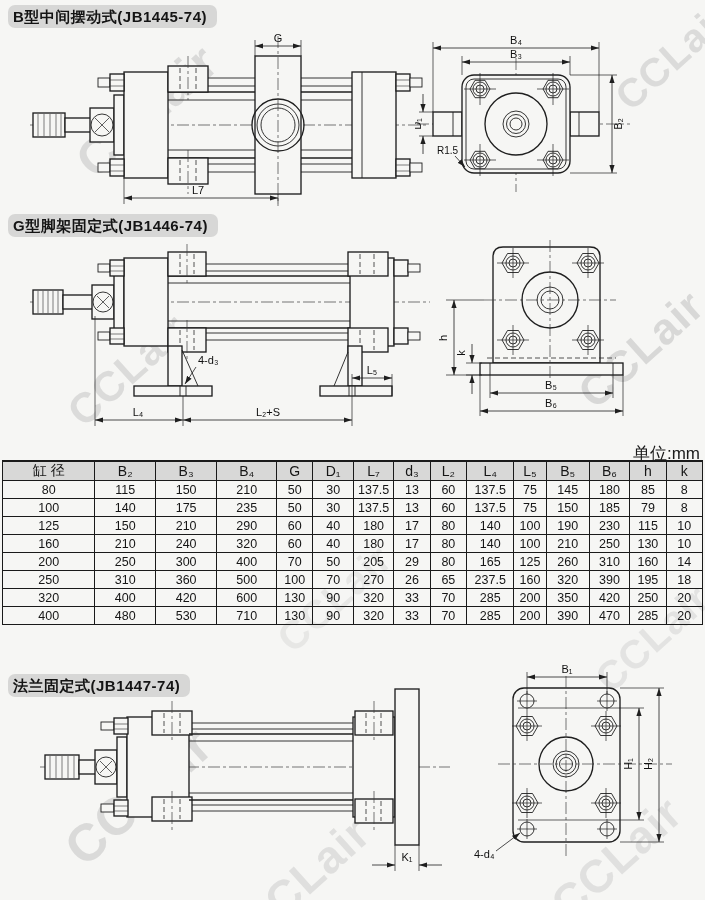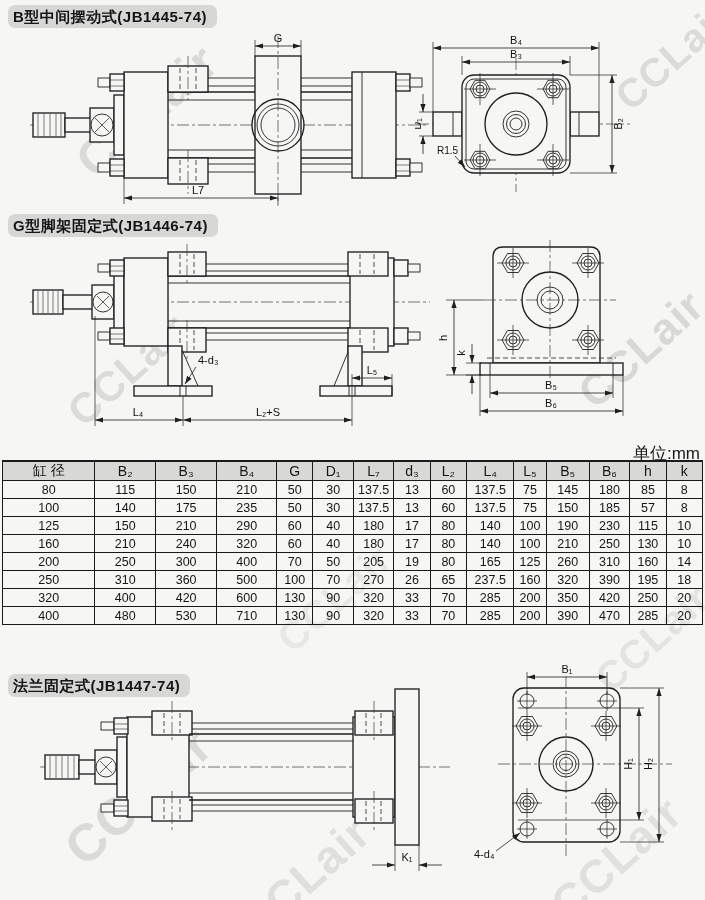--- a/index.html
+++ b/index.html
@@ -591,21 +591,21 @@
         <td>235</td>
         <td>50</td>
         <td>30</td>
         <td>137.5</td>
         <td>13</td>
         <td>60</td>
         <td>137.5</td>
         <td>75</td>
         <td>150</td>
         <td>185</td>
-        <td>57</td>
+        <td>79</td>
         <td>8</td>
       </tr>
       <tr>
         <td>125</td>
         <td>150</td>
         <td>210</td>
         <td>290</td>
         <td>60</td>
         <td>40</td>
         <td>180</td>
@@ -636,21 +636,21 @@
         <td>10</td>
       </tr>
       <tr>
         <td>200</td>
         <td>250</td>
         <td>300</td>
         <td>400</td>
         <td>70</td>
         <td>50</td>
         <td>205</td>
-        <td>19</td>
+        <td>29</td>
         <td>80</td>
         <td>165</td>
         <td>125</td>
         <td>260</td>
         <td>310</td>
         <td>160</td>
         <td>14</td>
       </tr>
       <tr>
         <td>250</td>

